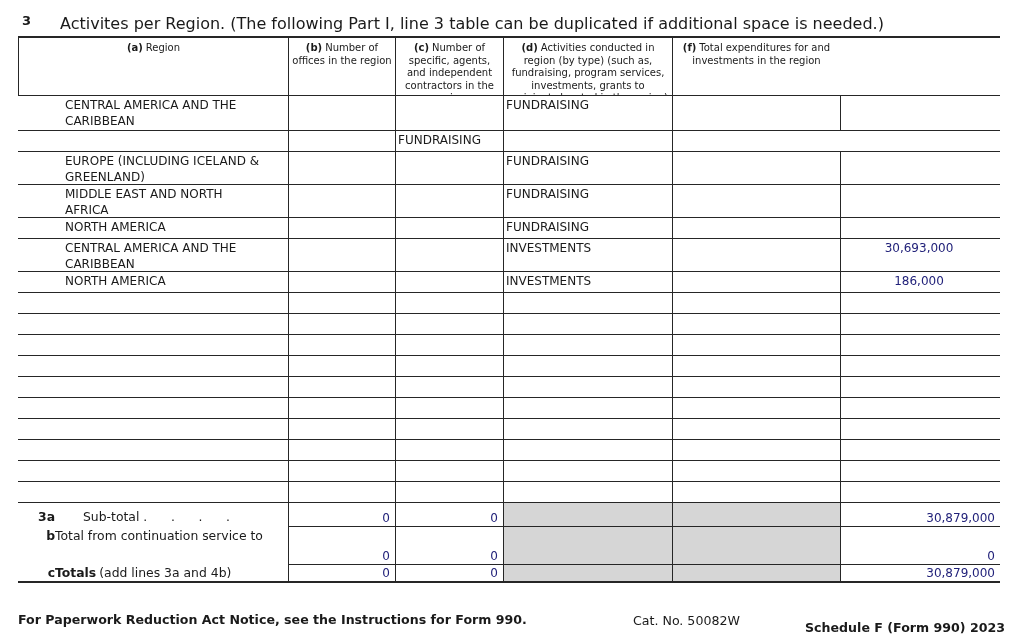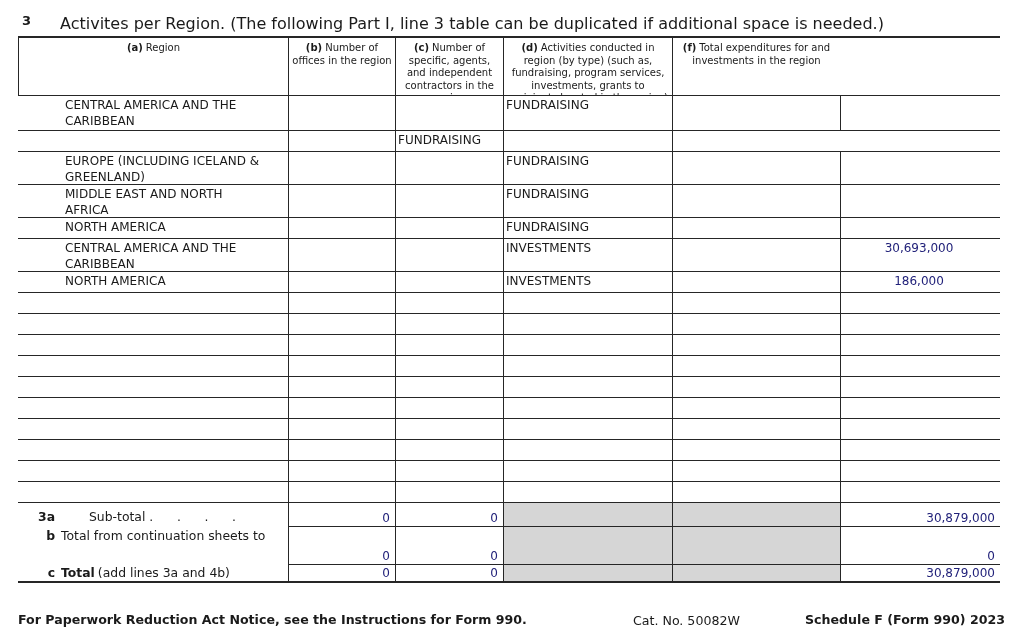--- a/index.html
+++ b/index.html
@@ -35,21 +35,21 @@
   .body-row .c:first-child { border-left:none; }
   .c.region { padding:1px 26px 0 47px; }
   .c.activity { padding:1px 2px 0 2px; }
   .c.amount { padding:1px 5px 0 2px; text-align:center; color:var(--value-color); }
 
   
   .totals { display:grid; grid-template-columns:270px 712px; border-bottom:2px solid var(--line); box-sizing:border-box; }
   .tot-labels { box-sizing:border-box; font-size:12.4px; }
   .tl { display:flex; box-sizing:border-box; }
   .tl-num { width:37px; text-align:right; font-weight:bold; flex:0 0 37px; }
-  .tl-text { margin-left:6px; }
+  .tl-text { }
   .tl1 { height:24px; align-items:flex-end; padding-bottom:3px;gap:28px; }
   .tl2 { height:38px; align-items:flex-start; padding-top:1px; line-height:15.5px; }
   .tl3 { height:16px; align-items:flex-start; }
   .dots, .l2 { white-space:pre; }
   .l2 { display:block; }
   .tl3 b { margin-right:3px; }
 
   .tot-row { display:grid; grid-template-columns:107px 108px 169px 168px 160px; border-bottom:1px solid var(--line); box-sizing:border-box; }
   .tot-row.last { border-bottom:none; }
   .tr-3a { height:24px; }
@@ -57,21 +57,21 @@
   .tr-3c { height:16px; }
   .tot-row .tc { border-left:1px solid var(--line); box-sizing:border-box; overflow:hidden;
     display:flex; align-items:flex-end; justify-content:flex-end;
     font-size:12px; color:var(--value-color); padding:0 5px 1px 0; }
   .tot-row .tc.shaded { background:var(--shade-color); }
 
   
   .footer { position:absolute; top:612px; left:0; width:1024px; height:20px; font-size:12.6px;text-align:center; }
   .f-left { position:absolute; left:18px; top:0; font-weight:bold; }
   .f-cat  { position:absolute; left:633px; top:1px; }
-  .f-right{ position:absolute; right:19px; top:0; font-weight:bold; }
+  .f-right{ position:absolute; right:19px; top:8px; font-weight:bold; }
 </style>
 </head>
 <body style="--value-color: #22227a; --shade-color: #d6d6d6;">
 
 <div class="title-row">
   <span class="line-no">3</span>
   <span class="title-text">Activites per Region. (The following Part I, line 3 table can be duplicated if additional space is needed.)</span>
 </div>
 
 <div class="tbl">
@@ -249,25 +249,25 @@
 </div>
 
   <div class="totals">
     <div class="tot-labels">
       <div class="tl tl1">
         <span class="tl-num">3a</span>
         <span class="tl-text"><span>Sub-total</span><span class="dots"> .      .      .      .</span></span>
       </div>
       <div class="tl tl2">
         <span class="tl-num">b</span>
-        <span class="tl-text"><span>Total from continuation sheets to</span></span>
+        <span class="tl-text"><span>Total from continuation service to</span></span>
       </div>
       <div class="tl tl3">
         <span class="tl-num">c</span>
-        <span class="tl-text"><b>Total</b><span>(add lines 3a and 4b)</span></span>
+        <span class="tl-text"><b>Totals</b><span>(add lines 3a and 4b)</span></span>
       </div>
     </div>
     <div class="tot-right">
       <div class="tot-row tr-3a">
         <div class="tc">0</div>
         <div class="tc">0</div>
         <div class="tc shaded"></div>
         <div class="tc shaded"></div>
         <div class="tc">30,879,000</div>
       </div>

